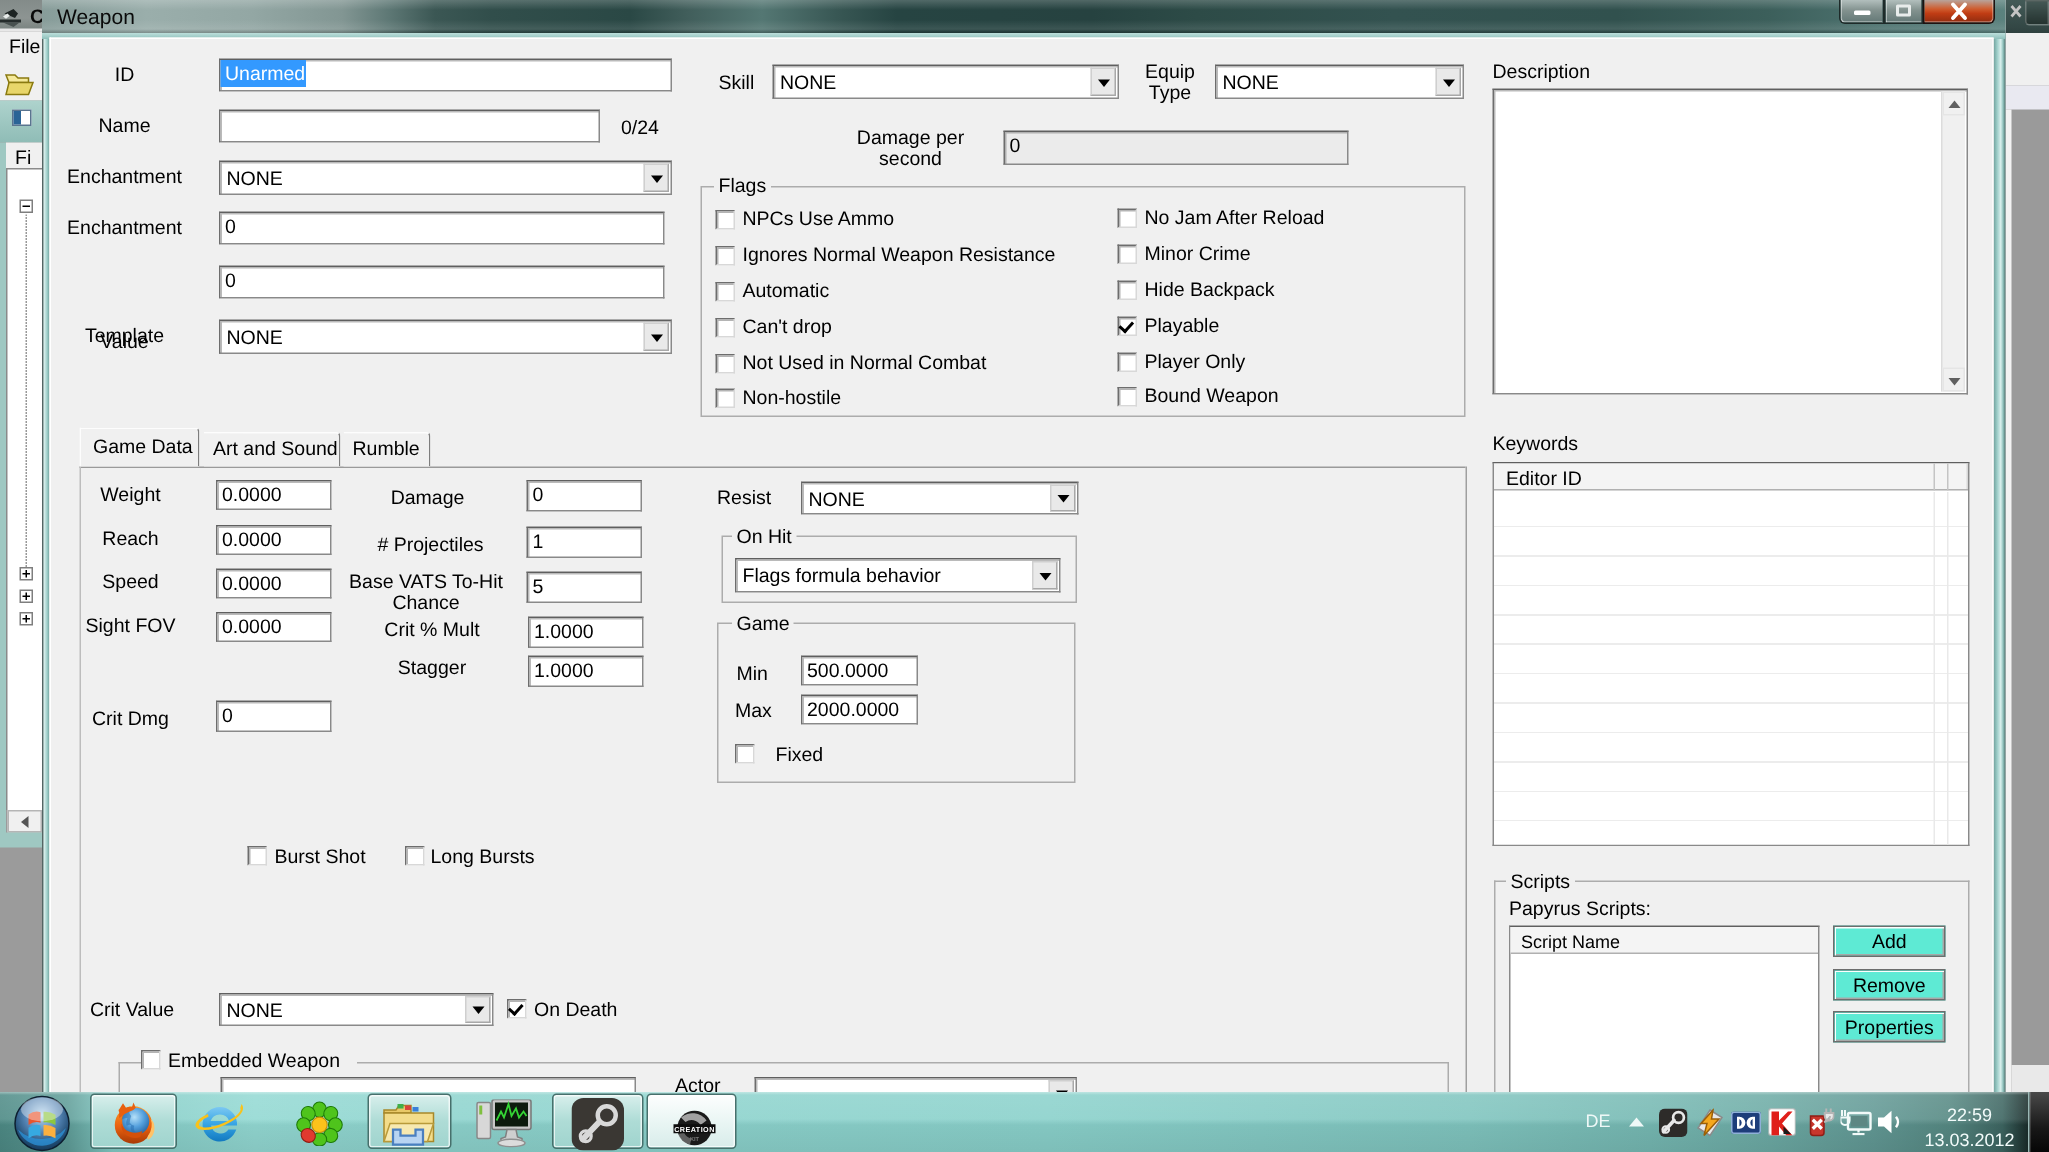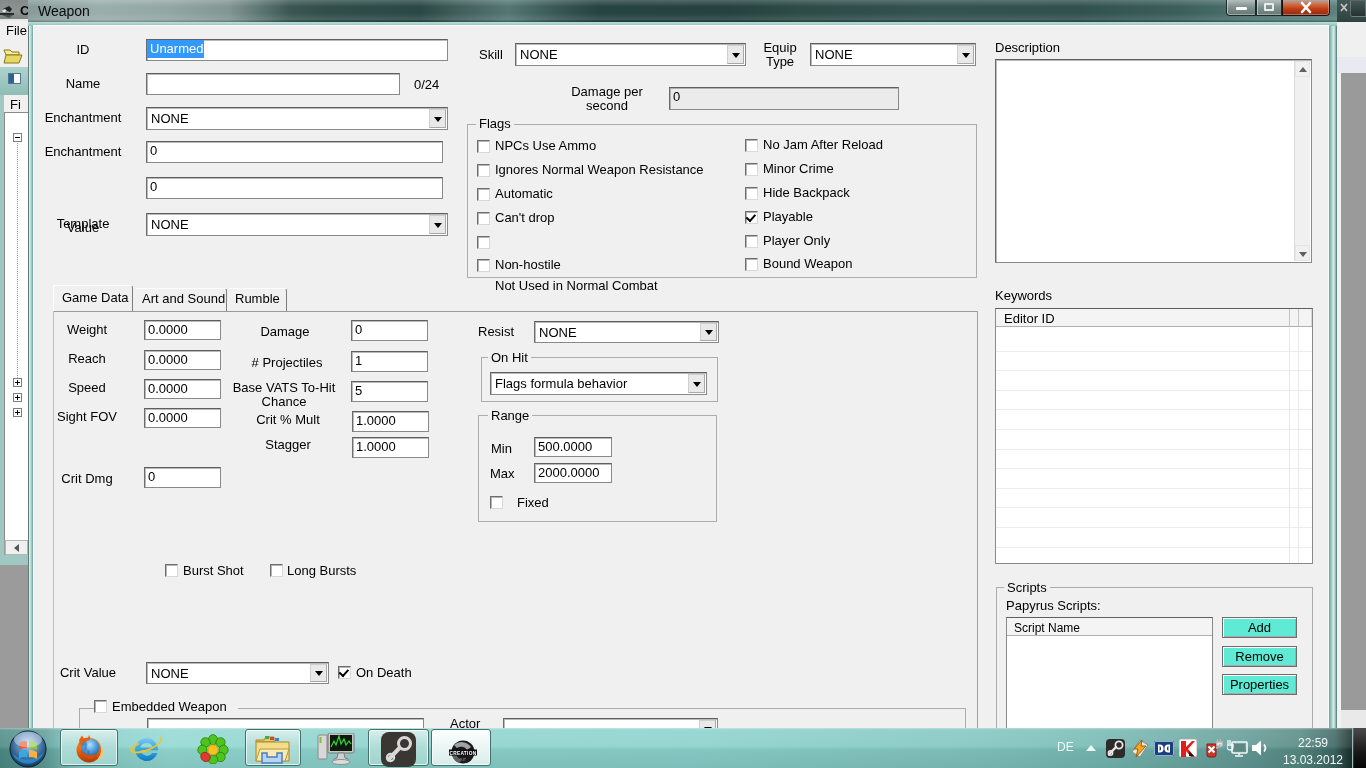--- a/index.html
+++ b/index.html
@@ -142,21 +142,21 @@
   <div class="glab" style="left:476px;top:117px;">Flags</div>
   <div class="chk" style="left:477px;top:140px;"></div>
     <div class="lbl" style="left:495px;top:139px;">NPCs Use Ammo</div>
   <div class="chk" style="left:477px;top:164px;"></div>
     <div class="lbl" style="left:495px;top:163px;">Ignores Normal Weapon Resistance</div>
   <div class="chk" style="left:477px;top:188px;"></div>
     <div class="lbl" style="left:495px;top:187px;">Automatic</div>
   <div class="chk" style="left:477px;top:212px;"></div>
     <div class="lbl" style="left:495px;top:211px;">Can't drop</div>
   <div class="chk" style="left:477px;top:236px;"></div>
-    <div class="lbl" style="left:495px;top:235px;margin-top:44px;">Not Used in Normal Combat</div>
+    <div class="lbl" style="left:495px;top:235px;">Not Used in Normal Combat</div>
   <div class="chk" style="left:477px;top:259px;"></div>
     <div class="lbl" style="left:495px;top:258px;">Non-hostile</div>
   <div class="chk" style="left:745px;top:139px;"></div>
     <div class="lbl" style="left:763px;top:138px;">No Jam After Reload</div>
   <div class="chk" style="left:745px;top:163px;"></div>
     <div class="lbl" style="left:763px;top:162px;">Minor Crime</div>
   <div class="chk" style="left:745px;top:187px;"></div>
     <div class="lbl" style="left:763px;top:186px;">Hide Backpack</div>
   <div class="chk on" style="left:745px;top:211px;"></div>
     <div class="lbl" style="left:763px;top:210px;">Playable</div>
@@ -226,21 +226,21 @@
     </div>
 
   <div class="grp" style="left:481px;top:357px;width:237px;height:45px;"></div>
   <div class="glab" style="left:488px;top:351px;">On Hit</div>
   <div class="combo" style="left:490px;top:372px;width:217px;height:23px;">
       <span class="ct">Flags formula behavior</span>
       <span class="cb"></span>
     </div>
 
   <div class="grp" style="left:478px;top:415px;width:239px;height:107px;"></div>
-  <div class="glab" style="left:488px;top:409px;">Range</div>
+  <div class="glab" style="left:488px;top:409px;">Game</div>
   <div class="lbl" style="left:491px;top:442px;">Min</div>
   <div class="tb" style="left:534px;top:437px;width:78px;height:20px;">500.0000</div>
   <div class="lbl" style="left:490px;top:467px;">Max</div>
   <div class="tb" style="left:534px;top:463px;width:78px;height:20px;">2000.0000</div>
   <div class="chk" style="left:490px;top:496px;"></div>
   <div class="lbl" style="left:517px;top:496px;">Fixed</div>
 
   <div class="chk" style="left:165px;top:564px;"></div>
     <div class="lbl" style="left:183px;top:564px;">Burst Shot</div>
   <div class="chk" style="left:270px;top:564px;"></div>

